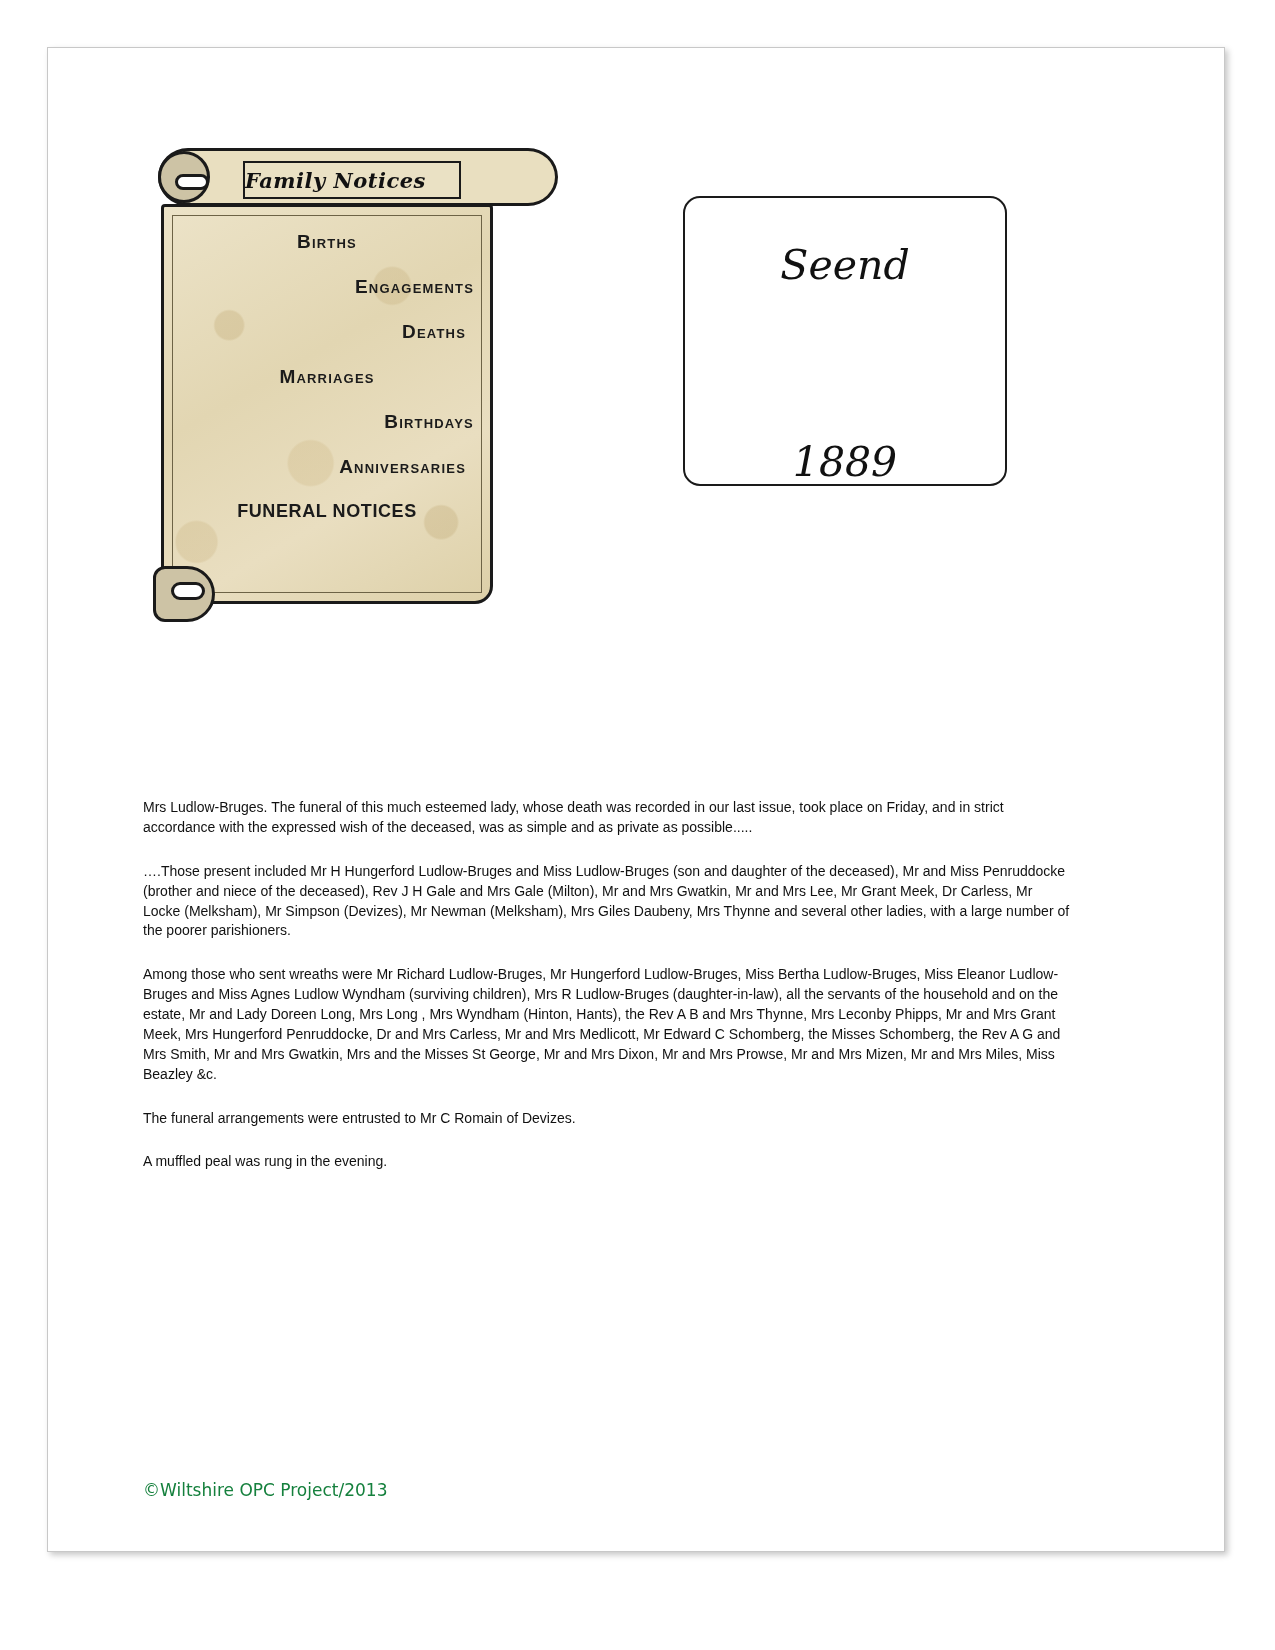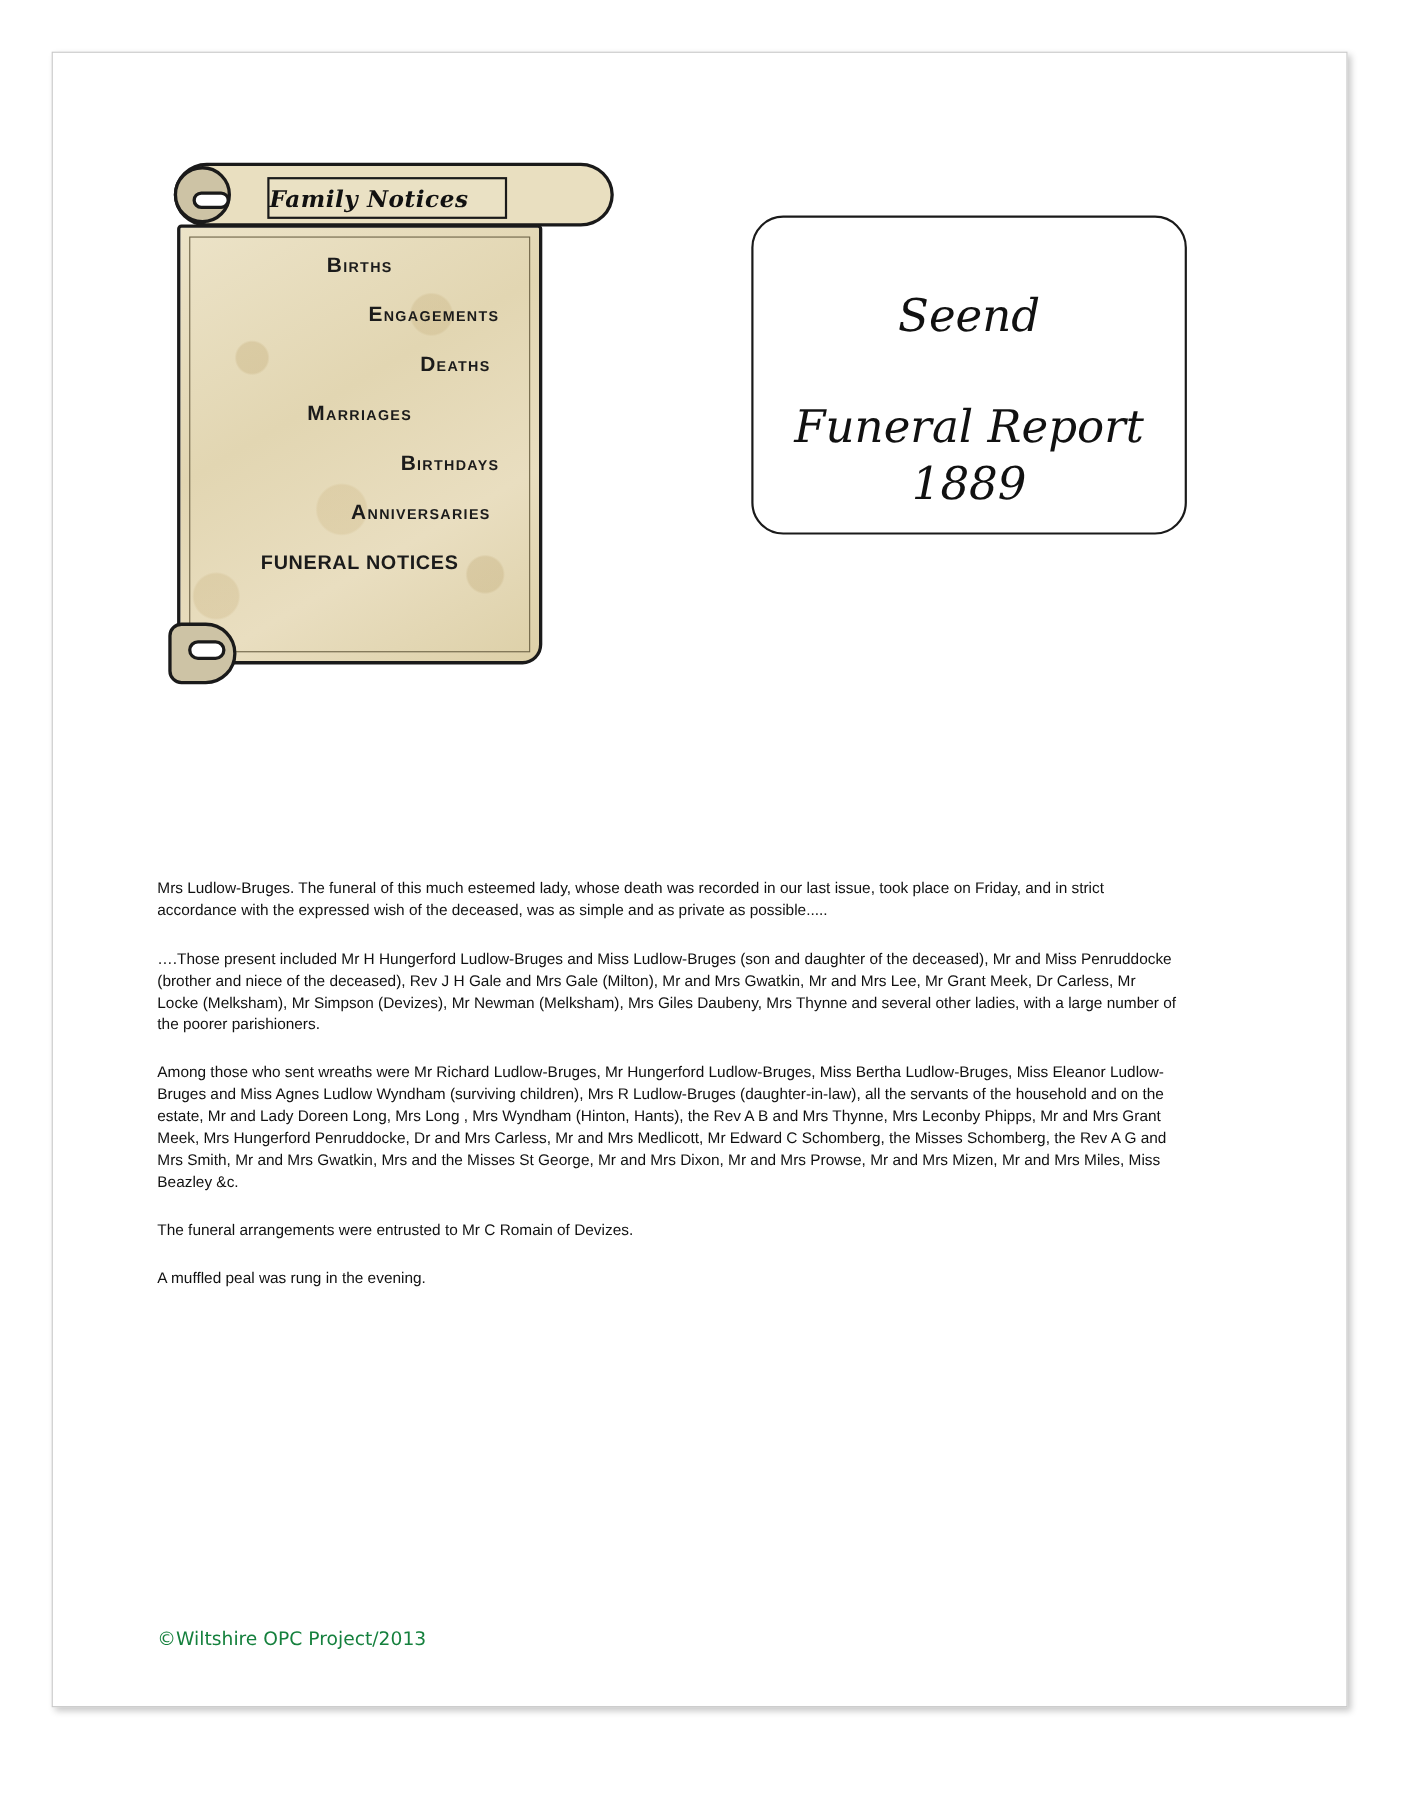--- a/index.html
+++ b/index.html
@@ -97,21 +97,21 @@
     background:
       radial-gradient(circle at 20% 30%, rgba(190,165,110,0.30) 0 14px, rgba(0,0,0,0) 16px),
       radial-gradient(circle at 70% 20%, rgba(190,165,110,0.25) 0 18px, rgba(0,0,0,0) 20px),
       radial-gradient(circle at 45% 65%, rgba(200,175,120,0.25) 0 22px, rgba(0,0,0,0) 24px),
       radial-gradient(circle at 85% 80%, rgba(185,160,105,0.28) 0 16px, rgba(0,0,0,0) 18px),
       radial-gradient(circle at 10% 85%, rgba(195,170,115,0.25) 0 20px, rgba(0,0,0,0) 22px),
       linear-gradient(150deg, #ece3c8 0%, #e2d6b2 40%, #e9dec0 70%, #ddd0a8 100%);
     border: 3px solid #1a1a1a;
     border-radius: 4px 4px 18px 4px;
     box-sizing: border-box;
-    padding: 18px 32px;
+    padding: 18px 12px;
   }
   .scroll-body::after {
     content: "";
     position: absolute;
     left: 8px; right: 8px; top: 8px; bottom: 8px;
     border: 1px solid #6d6346;
     pointer-events: none;
   }
   .scroll-bottom-curl {
     position: absolute;
@@ -160,30 +160,30 @@
     text-transform: uppercase;
     letter-spacing: 0.6px;
     font-size: 18px;
   }
 
   
   .title-box {
     position: absolute;
     left: 635px;
     top: 148px;
-    width: 396px;
+    width: 324px;
     height: 290px;
     border: 2px solid #1a1a1a;
-    border-radius: 29px;
+    border-radius: 17px;
     background: #ffffff;
     box-sizing: border-box;
     display: flex;
     flex-direction: column;
     align-items: center;
-    justify-content: center;
+    justify-content: space-between;
     padding-top: 46px;
   }
   .title-line {
     font-family: "DejaVu Serif", serif;
     font-style: italic;
     font-size: 41px;
     color: #111;
     line-height: 1.05;
   }
   .title-line.l1 { margin-bottom: 58px; }
@@ -247,21 +247,20 @@
         <li class="al-center caps-plain">FUNERAL NOTICES</li>
       </ul>
     </div>
 
     <div class="scroll-bottom-curl"></div>
     <div class="scroll-bottom-curl-inner"></div>
   </div>
 
   <div class="title-box">
     <div class="title-line l1">Seend</div>
-    <div class="title-line l2">Funeral Report</div>
     <div class="title-line l3">1889</div>
   </div>
 
   <div class="article">
     <p>Mrs Ludlow-Bruges. The funeral of this much esteemed lady, whose death was recorded in our last issue, took place on Friday, and in strict accordance with the expressed wish of the deceased, was as simple and as private as possible.....</p>
     <p>….Those present included Mr H Hungerford Ludlow-Bruges and Miss Ludlow-Bruges (son and daughter of the deceased), Mr and Miss Penruddocke (brother and niece of the deceased), Rev J H Gale and Mrs Gale (Milton), Mr and Mrs Gwatkin, Mr and Mrs Lee, Mr Grant Meek, Dr Carless, Mr Locke (Melksham), Mr Simpson (Devizes), Mr Newman (Melksham), Mrs Giles Daubeny, Mrs Thynne and several other ladies, with a large number of the poorer parishioners.</p>
     <p>Among those who sent wreaths were Mr Richard Ludlow-Bruges, Mr Hungerford Ludlow-Bruges, Miss Bertha Ludlow-Bruges, Miss Eleanor Ludlow-Bruges and Miss Agnes Ludlow Wyndham (surviving children), Mrs R Ludlow-Bruges (daughter-in-law), all the servants of the household and on the estate, Mr and Lady Doreen Long, Mrs Long , Mrs Wyndham (Hinton, Hants), the Rev A B and Mrs Thynne, Mrs Leconby Phipps, Mr and Mrs Grant Meek, Mrs Hungerford Penruddocke, Dr and Mrs Carless, Mr and Mrs Medlicott, Mr Edward C Schomberg, the Misses Schomberg, the Rev A G and Mrs Smith, Mr and Mrs Gwatkin, Mrs and the Misses St George, Mr and Mrs Dixon, Mr and Mrs Prowse, Mr and Mrs Mizen, Mr and Mrs Miles, Miss Beazley &amp;c.</p>
     <p>The funeral arrangements were entrusted to Mr C Romain of Devizes.</p>
     <p>A muffled peal was rung in the evening.</p>
   </div>

